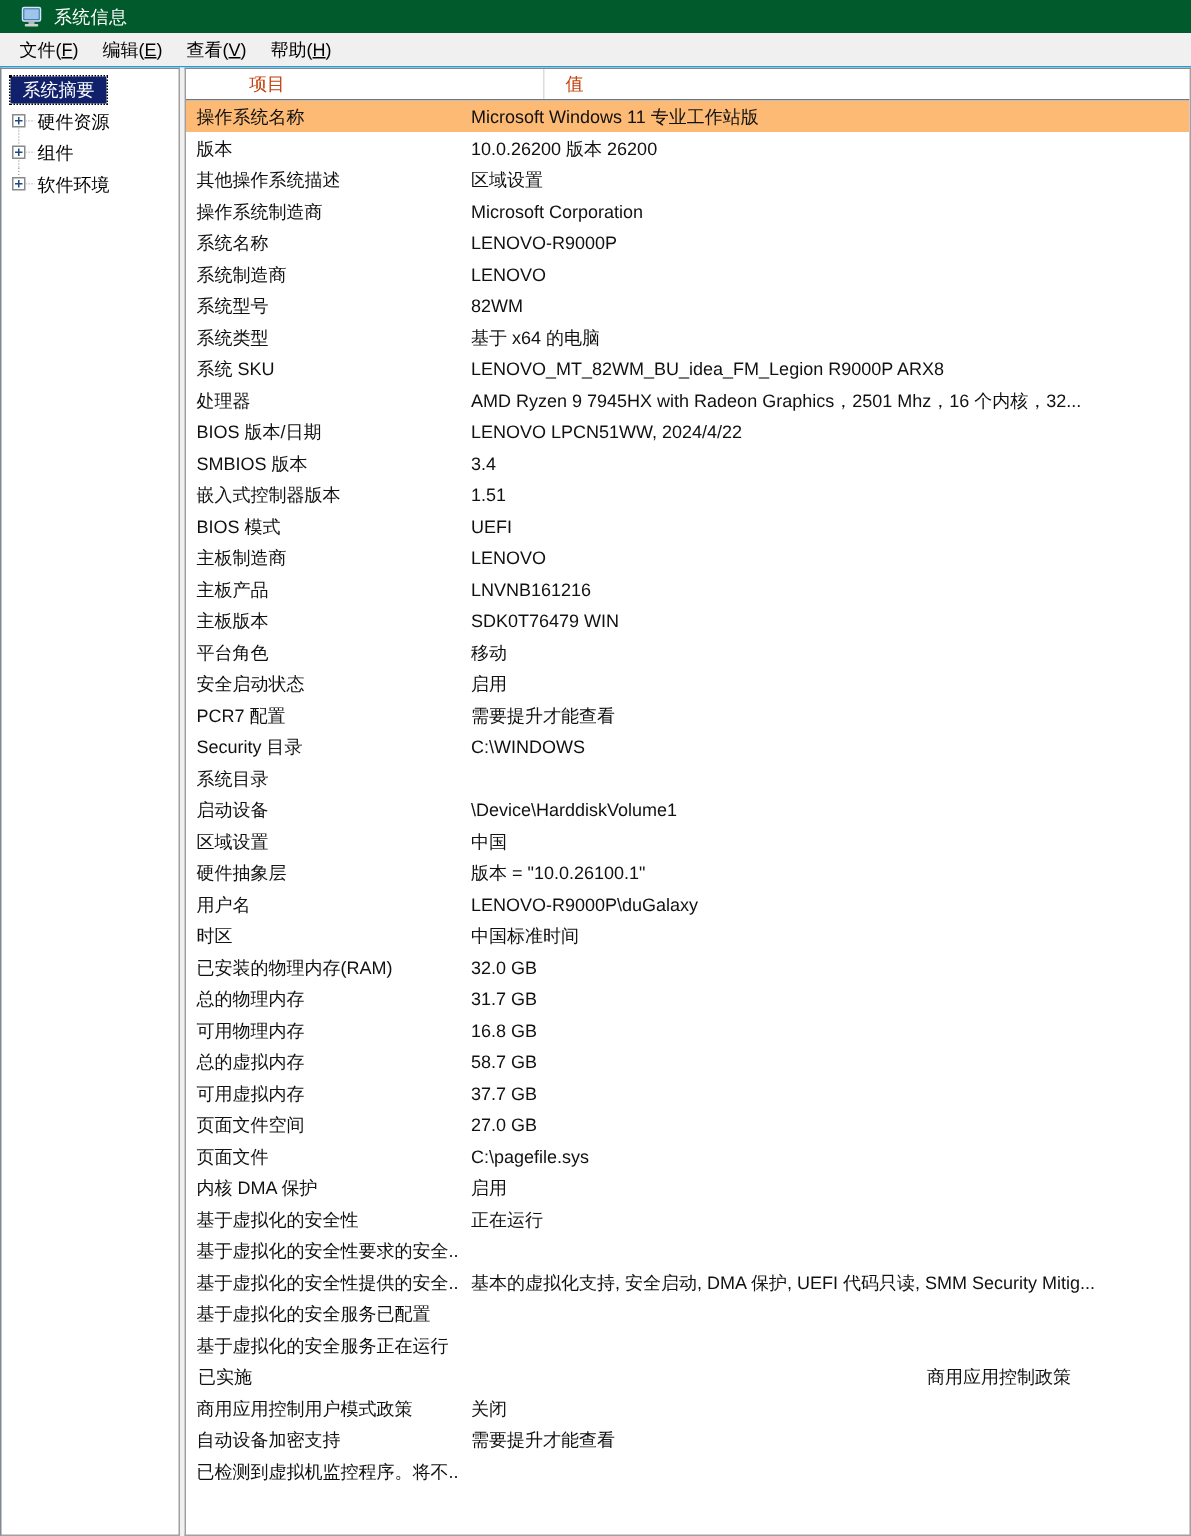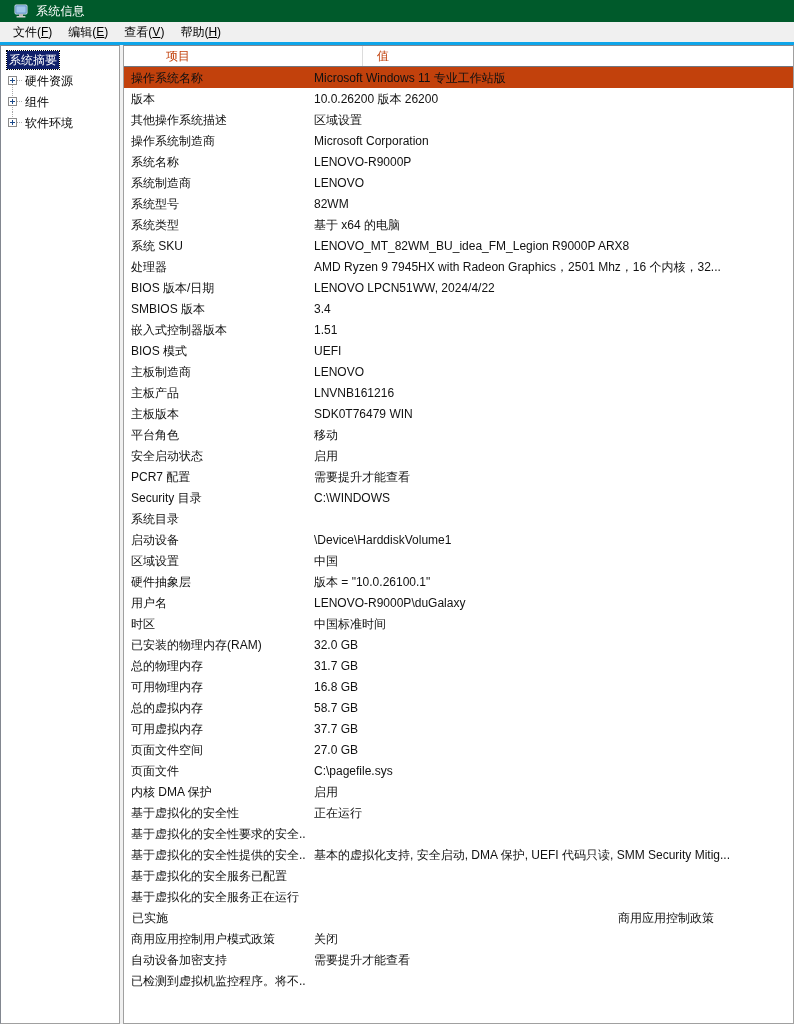--- a/index.html
+++ b/index.html
@@ -38,22 +38,23 @@
     line-height: 22px;
     letter-spacing: .2px;
   }
 
   
   .menubar {
     height: 23px;
     flex: 0 0 23px;
     background: #f0f0f0;
     display: flex;
+    align-items: center;
     padding-left: 6px;
-    border-bottom: 3px solid #0ea5e9;
+    border-bottom: 1px solid #0ea5e9;
   }
   .menu-item {
     font-size: 12px;
     color: #000000;
     padding: 2px 9px 2px 7px;
     line-height: 16px;
     cursor: default;
     white-space: nowrap;
   }
   .menu-item .acc { text-decoration: underline; }
@@ -130,21 +131,21 @@
     line-height: 16px;
     padding: 1px 2px;
     color: #000;
   }
   .tree-node.root-node { padding-left: 2px; }
   .tree-node.root-node .tree-label {
     background: #10206b;
     color: #ffffff;
     outline: 1px dotted #000000;
     outline-offset: 0px;
-    padding: 1px 2px;
+    padding: 1px 8px;
   }
 
   
   .list-pane {
     flex: 1 1 auto;
     background: #ffffff;
     border: 1px solid #a0a0a0;
     border-top: 1px solid #828790;
     margin-left: 3px;
     overflow: hidden;
@@ -178,21 +179,21 @@
     flex: 1 1 auto;
     overflow: hidden;
   }
   .lv-row {
     display: flex;
     height: 21px;
     align-items: center;
     white-space: nowrap;
     cursor: default;
   }
-  .lv-row.selected { background: #c2410c; }
+  .lv-row.selected { background: #fdba74; }
   .lv-row .cell {
     font-size: 12px;
     color: #111111;
     line-height: 20px;
     padding-left: 7px;
     overflow: hidden;
     text-overflow: clip;
     white-space: nowrap;
   }
   .lv-row .cell.col-item { width: 182px; flex: 0 0 182px; }

